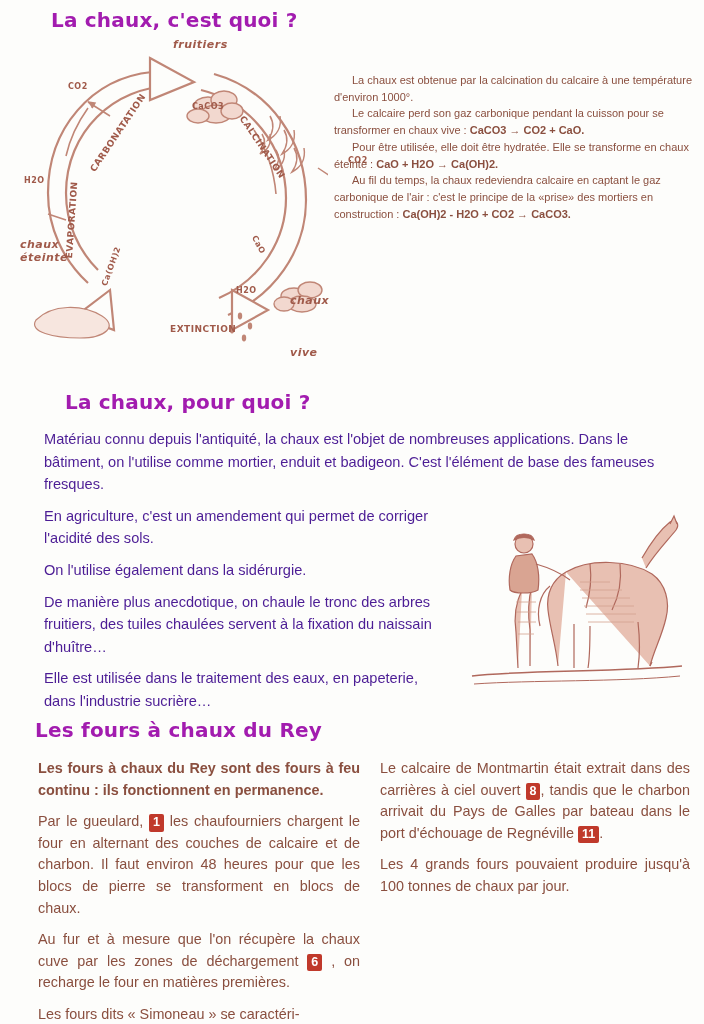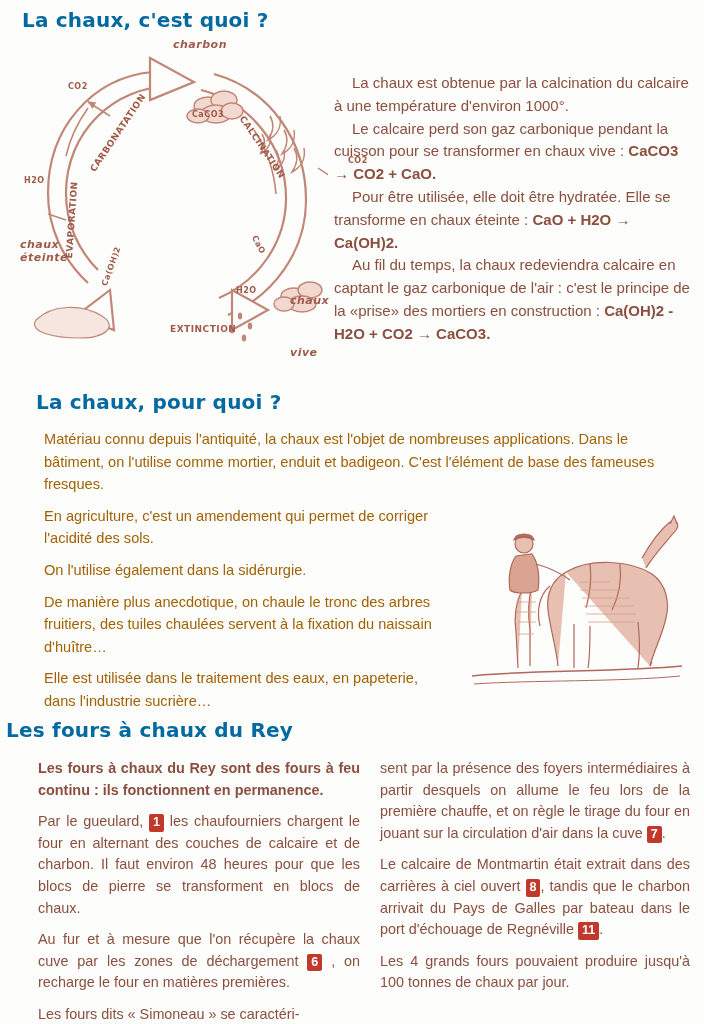--- a/index.html
+++ b/index.html
@@ -19,24 +19,25 @@
     position: relative;
     width: 704px;
     height: 1024px;
     background: #fdfdfb;
   }
 
   
   .heading {
     position: absolute;
     font-family: "DejaVu Sans", sans-serif;
-    color: #0369a1;
+    color: #a21caf;
     font-size: 20px;
     font-weight: 600;
     letter-spacing: 0.2px;
+    margin-left: 29px;
   }
   #h1 { left: 22px; top: 8px; }
   #h2 { left: 36px; top: 390px; }
   #h3 { left: 6px; top: 718px; }
 
   
   .diagram {
     position: absolute;
     left: 18px;
     top: 38px;
@@ -62,37 +63,37 @@
   .rot-ext  { transform: rotate(0deg); }
   .rot-caco3-left { transform: rotate(-70deg); transform-origin: left top; }
   .rot-cao { transform: rotate(62deg); transform-origin: left top; }
 
   .intro-text {
     position: absolute;
     left: 334px;
     top: 72px;
     width: 358px;
     font-family: "Liberation Sans", sans-serif;
-    font-size: 15px;
+    font-size: 11px;
     line-height: 1.52;
     color: #8a4f3f;
     text-align: left;
   }
   .intro-text p { margin: 0 0 0 0; text-indent: 18px; }
   .intro-text b { font-weight: 700; }
 
   
   .sec2-text {
     position: absolute;
     left: 44px;
     top: 428px;
     width: 636px;
     font-size: 14.6px;
     line-height: 1.55;
-    color: #a16207;
+    color: #4c1d95;
   }
   .sec2-text p { margin: 0 0 9px 0; }
   .sec2-narrow { width: 400px; }
 
   .horse {
     position: absolute;
     left: 470px;
     top: 490px;
     width: 215px;
     height: 205px;
@@ -201,22 +202,22 @@
       </g>
 
       <g fill="#c08676">
         <ellipse cx="222" cy="278" rx="2.2" ry="3.4"></ellipse>
         <ellipse cx="232" cy="288" rx="2.2" ry="3.4"></ellipse>
         <ellipse cx="214" cy="292" rx="2.2" ry="3.4"></ellipse>
         <ellipse cx="226" cy="300" rx="2.2" ry="3.4"></ellipse>
       </g>
     </svg>
 
-    <div class="dlabel italic" style="left:155px; top:0px;">charbon</div>
-    <div class="dlabel small" style="left:174px; top:72px;">CaCO3</div>
+    <div class="dlabel italic" style="left:155px; top:0px;">fruitiers</div>
+    <div class="dlabel small" style="left:174px; top:64px;">CaCO3</div>
     <div class="dlabel small" style="left:50px; top:44px;">CO2</div>
     <div class="dlabel small" style="left:330px; top:118px;">CO2</div>
     <div class="dlabel small" style="left:6px; top:138px;">H2O</div>
     <div class="dlabel small" style="left:218px; top:248px;">H2O</div>
 
     <div class="dlabel rot-carb" style="left:70px; top:130px;">CARBONATATION</div>
     <div class="dlabel rot-evap" style="left:46px; top:220px;">ÉVAPORATION</div>
     <div class="dlabel rot-calc" style="left:228px; top:76px;">CALCINATION</div>
     <div class="dlabel rot-ext" style="left:152px; top:286px;">EXTINCTION</div>
 
@@ -300,24 +301,20 @@
     <p>
       <span>Au fur et à mesure que l'on récupère la chaux cuve par les zones de déchargement</span>
       <span class="ref">6</span>
       <span>, on recharge le four en matières premières.</span>
     </p>
     <p>Les fours dits « Simoneau » se caractéri-</p>
   </div>
 
   <div class="col" id="colR">
     <p>
-      <span>sent par la présence des foyers intermédiaires à partir desquels on allume le feu lors de la première chauffe, et on règle le tirage du four en jouant sur la circulation d'air dans la cuve</span>
-      <span class="ref">7</span><span>.</span>
-    </p>
-    <p>
       <span>Le calcaire de Montmartin était extrait dans des carrières à ciel ouvert</span>
       <span class="ref">8</span><span>, tandis que le charbon arrivait du Pays de Galles par bateau dans le port d'échouage de Regnéville</span>
       <span class="ref">11</span><span>.</span>
     </p>
     <p>Les 4 grands fours pouvaient produire jusqu'à 100 tonnes de chaux par jour.</p>
   </div>
 
 </div>
 
 </body></html>

